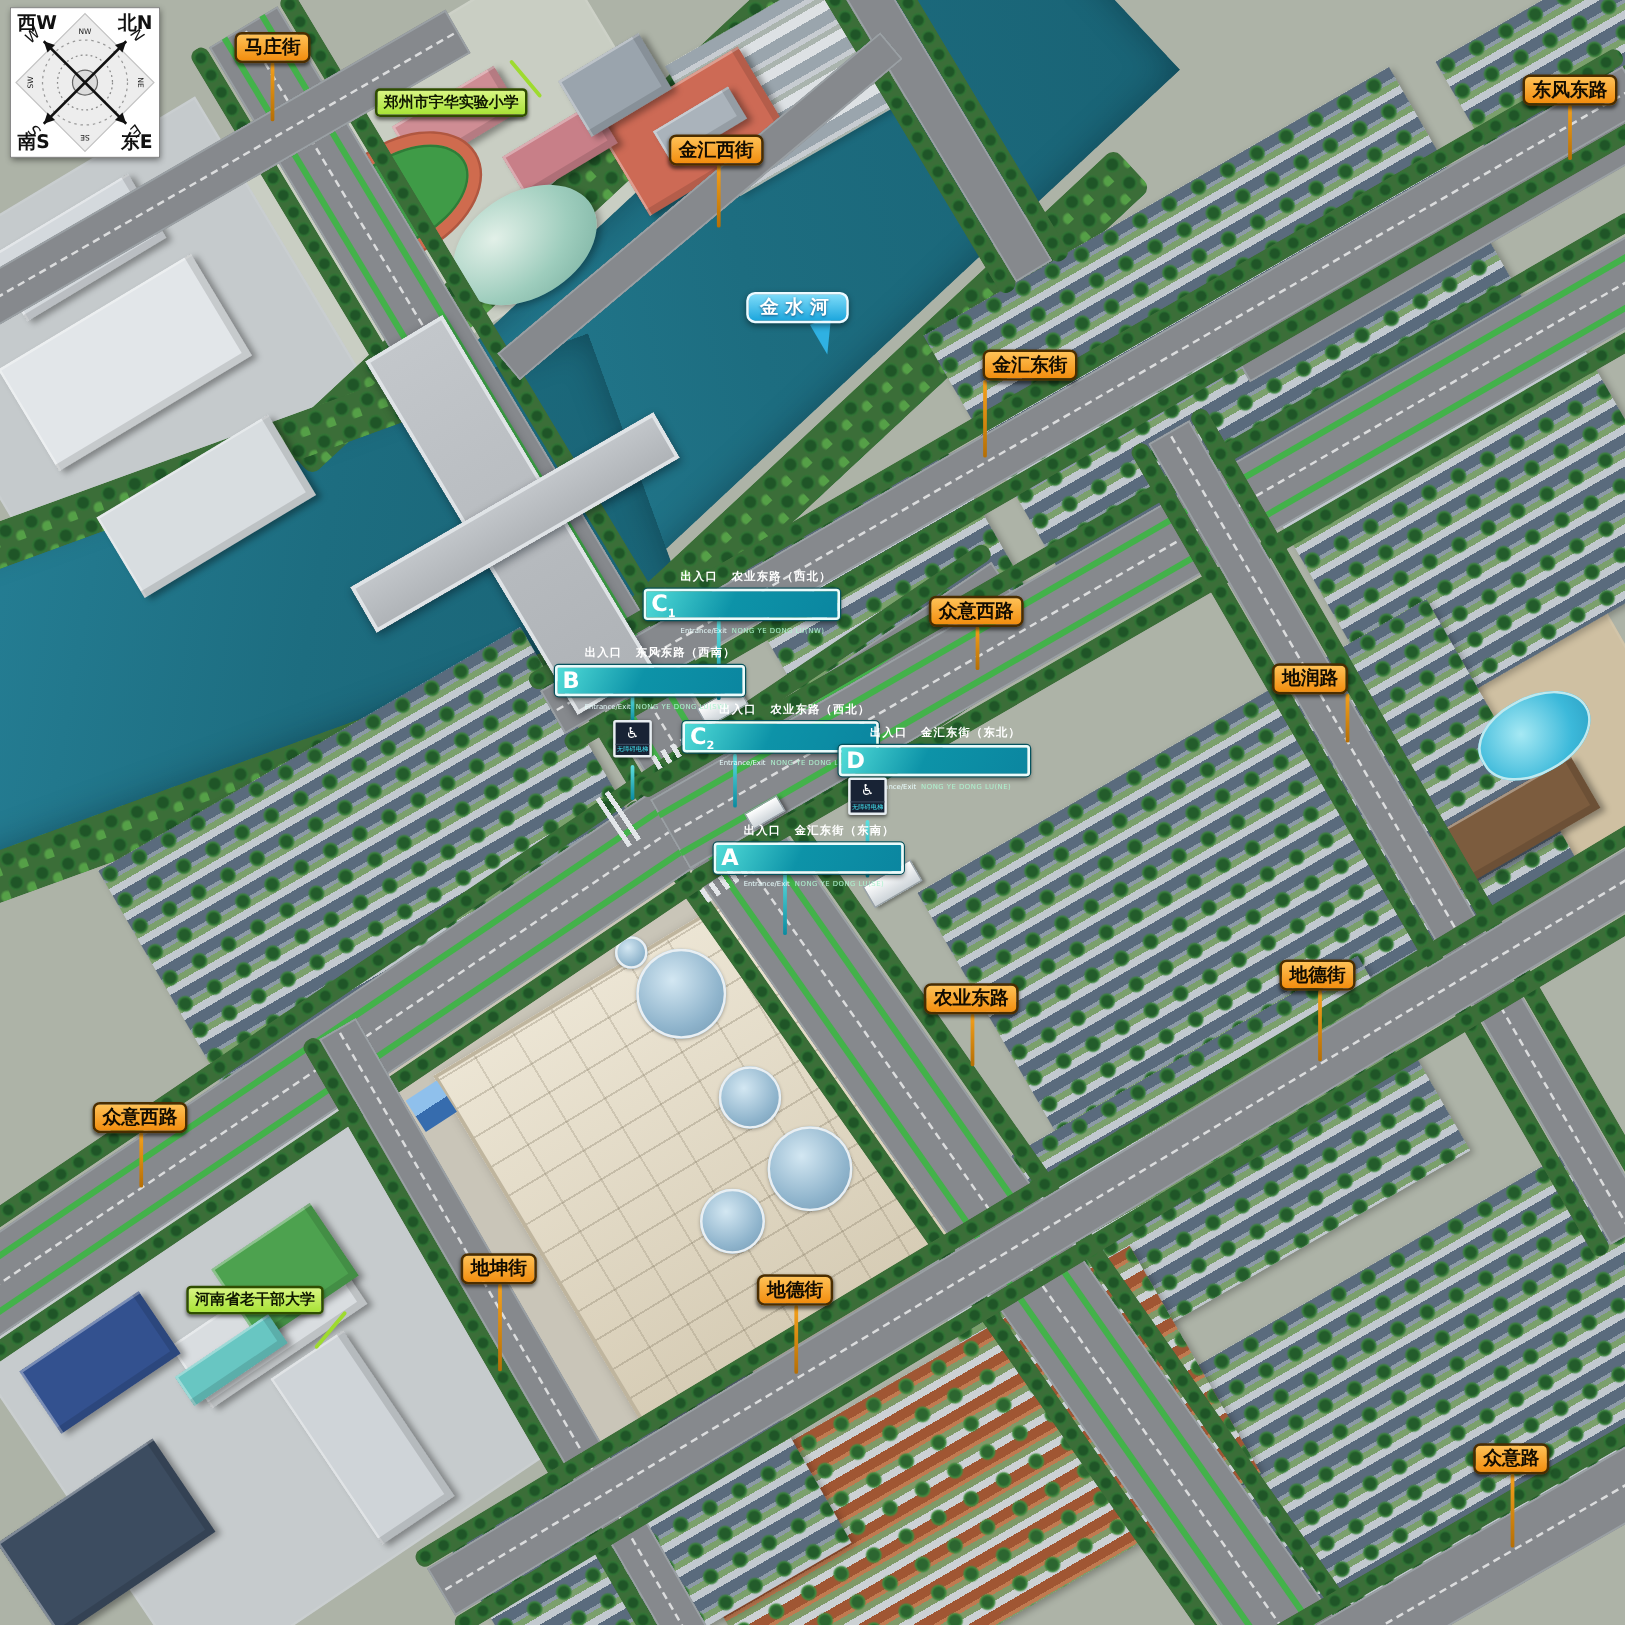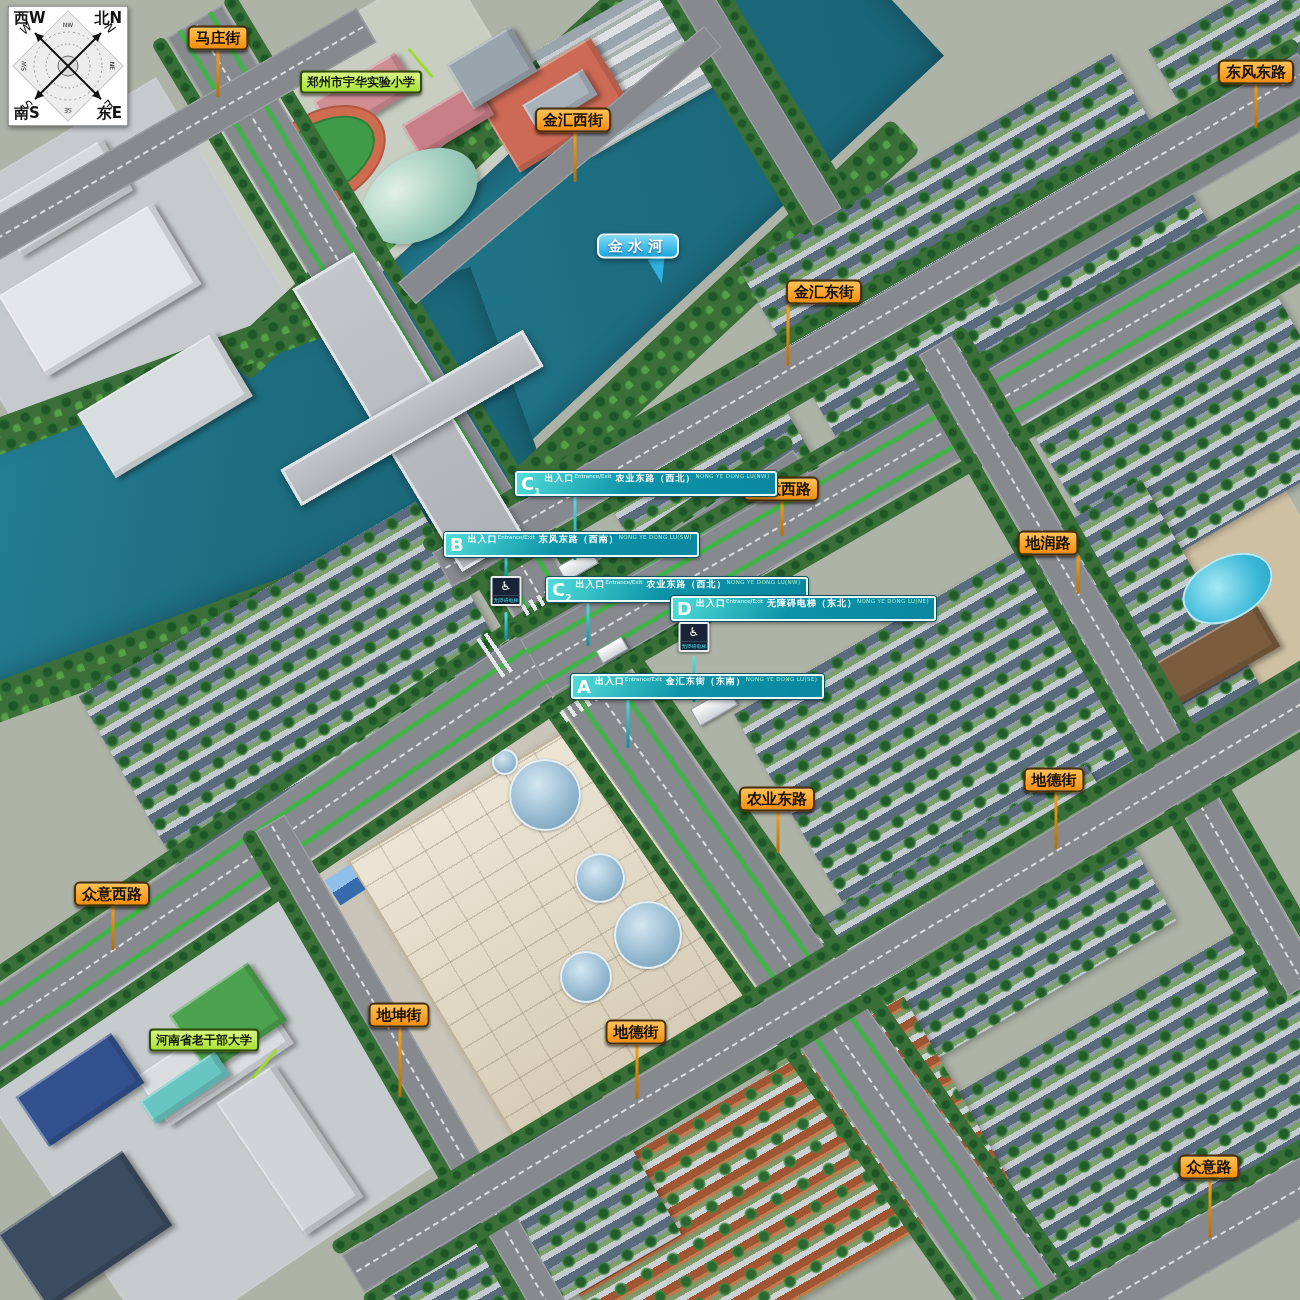--- a/index.html
+++ b/index.html
@@ -81,21 +81,21 @@
   .tpole{position:absolute;transform:translateX(-50%);width:3px;z-index:41;
       background:linear-gradient(#5fe0e0,#0a8ba0);border-radius:2px;}
 
   
   .msign{position:absolute;display:flex;align-items:stretch;gap:4px;z-index:42;height:25px;box-sizing:border-box;
       background:linear-gradient(115deg,#51dcd8,#0d93a8 45%,#0b86a0);
       border:2px solid #eafcfc;border-radius:3px;padding:1px 5px 1px 4px;color:#fff;white-space:nowrap;
       box-shadow:0 0 0 1px #06535e,0 2px 4px rgba(0,0,0,.5);}
   .mletter{font-size:18px;font-weight:bold;line-height:19px;}
   .msub{font-size:9px;}
-  .mcol{display:flex;flex-direction:row;justify-content:center;line-height:1.05;}
+  .mcol{display:flex;flex-direction:column;justify-content:center;line-height:1.05;gap:36px;}
   .mcn{font-size:9px;font-weight:bold;letter-spacing:1px;}
   .men{font-size:5.5px;color:#e8fdfd;}
   .mren{font-size:5.5px;color:#aef3cf;letter-spacing:.4px;}
 
   
   .asign{position:absolute;transform:translateX(-50%);width:27px;z-index:42;
       border:2px solid #e8eef2;background:#182335;border-radius:2px;box-shadow:0 1px 3px rgba(0,0,0,.5);}
   .aicon{display:block;text-align:center;font-size:12px;color:#fff;line-height:17px;}
   .atext{display:block;font-size:5px;color:#43e0ee;text-align:center;line-height:8px;
       border-top:1px solid #36465a;white-space:nowrap;overflow:hidden;}
@@ -328,21 +328,21 @@
   </div>
 
   <div class="tpole" style="left:694px;top:656px;height:46px"></div>
   <div class="msign" style="left:671px;top:596px">
     <span class="mletter"><span>D</span><sub class="msub"></sub></span>
     <span class="mcol">
         <span class="mcn">出入口</span>
         <span class="men">Entrance/Exit</span>
       </span>
     <span class="mcol">
-        <span class="mcn">无障碍电梯（东北）</span>
+        <span class="mcn">金汇东街（东北）</span>
         <span class="mren">NONG YE DONG LU(NE)</span>
       </span>
   </div>
   <div class="asign" style="left:694px;top:622px">
     <span class="aicon">♿</span>
     <span class="atext">无障碍电梯</span>
   </div>
 
   <div class="tpole" style="left:628px;top:697px;height:51px"></div>
   <div class="msign" style="left:571px;top:674px">

